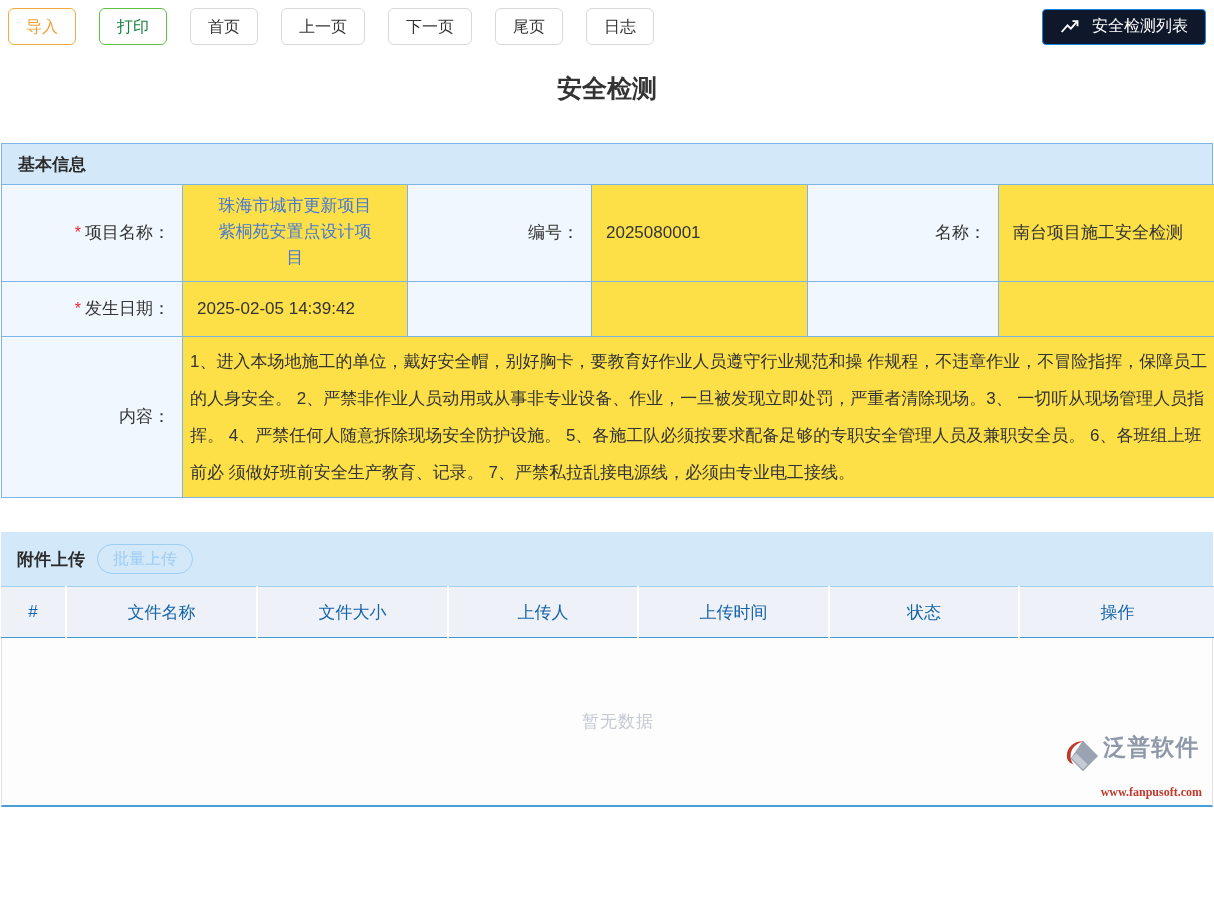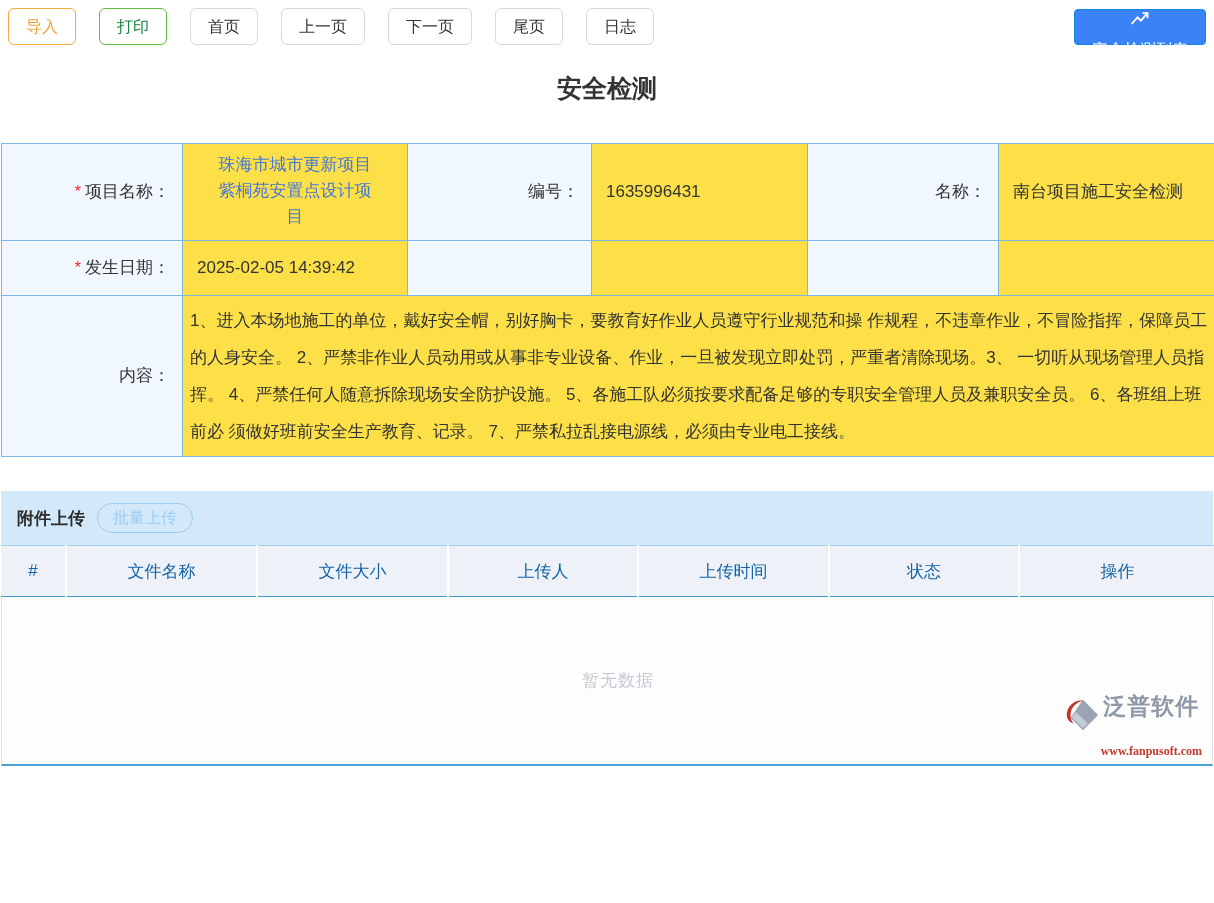--- a/index.html
+++ b/index.html
@@ -13,24 +13,23 @@
   .toolbar { display:flex; align-items:center; gap:23px; padding:8px 8px 0 8px; }
   .btn {
     height:37px; padding:0 17px; background:#fff; border:1px solid #d9d9d9;
     border-radius:6px; font-size:16px; color:#333; cursor:pointer;
     font-family:inherit; line-height:35px; white-space:nowrap;
   }
   .btn-import { border-color:#f0aa3d; color:#f0a132; }
   .btn-print  { border-color:#62c040; color:#15803d; }
   .btn-primary {
     margin-left:auto; display:flex; align-items:center; gap:12px;
-    background:#3b82f6; border:1px solid #1287e8; color:#fff;
+    background:#0f172a; border:1px solid #1287e8; color:#fff;
     height:36px; padding:0 17px; border-radius:4px; font-size:16px; cursor:pointer;
     font-family:inherit;
-    flex-direction:column;
   }
   .btn-primary svg { display:block; }
   
   .page-title { text-align:center; font-size:25px; font-weight:bold; color:#333; margin:27px 0 38px 0; }
   
   .section { margin:0 1px; }
   .section-header {
     background:#d3e8f8; border:1px solid #7db6e6; border-bottom:none;
     height:41px; display:flex; align-items:center; padding:0 16px;
     font-size:17px; font-weight:bold; color:#2b2b2b;
@@ -99,41 +98,44 @@
         <polyline points="15,3 21,3 21,9" stroke="#fff" stroke-width="2.2" fill="none"></polyline>
       </svg>
     </span>
     <span>安全检测列表</span>
   </button>
 </div>
 
 <div class="page-title">安全检测</div>
 
 <div class="section">
+  <div class="section-header">
+    <span>基本信息</span>
+  </div>
   <table class="info">
     <colgroup>
       <col style="width:181px">
         <col style="width:225px">
         <col style="width:184px">
       <col style="width:216px">
         <col style="width:191px">
         <col style="width:217px">
     </colgroup>
     <tbody>
         <tr class="row-project">
       <td class="lbl">
         <span class="req">*</span><span>项目名称：</span>
       </td>
       <td class="val link-val">
         <span>珠海市城市更新项目紫桐苑安置点设计项目</span>
       </td>
       <td class="lbl">
         <span>编号：</span>
       </td>
-      <td class="val num-val">1635996431</td>
+      <td class="val num-val">2025080001</td>
       <td class="lbl">
         <span>名称：</span>
       </td>
       <td class="val">南台项目施工安全检测</td>
     </tr>
     <tr class="row-date">
       <td class="lbl">
         <span class="req">*</span><span>发生日期：</span>
       </td>
       <td class="val num-val">2025-02-05 14:39:42</td>

